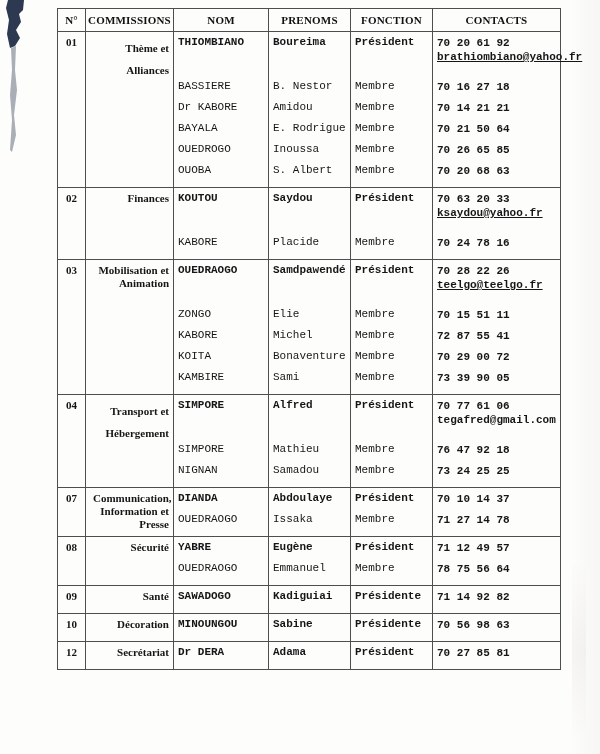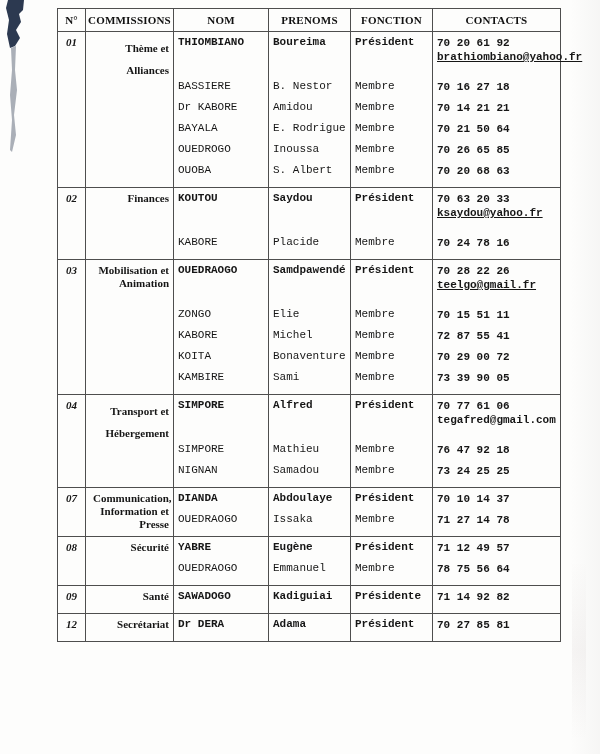--- a/index.html
+++ b/index.html
@@ -43,21 +43,20 @@
     text-align: center;
     font-weight: bold;
     padding: 5px 2px;
     letter-spacing: 0.2px;
     color: #111;
   }
   td.c-num {
     text-align: center;
     font-weight: bold;
     padding-top: 4px;
-    font-style: italic;
   }
   td.c-comm {
     font-weight: bold;
     white-space: pre-line;
     line-height: 13px;
     padding-top: 4px;
     padding-left: 7px;
     text-align: right;
   }
   td.c-comm.wide-gap { line-height: 22px; padding-top: 5px; }
@@ -204,21 +203,21 @@
           <td class="c-data">
             <div class="m-line m-lead-email lead">Président</div>
             <div class="m-line">Membre</div>
             <div class="m-line">Membre</div>
             <div class="m-line">Membre</div>
             <div class="m-line">Membre</div>
           </td>
           <td class="c-data">
             <div class="m-line m-lead-email">
               <div class="phone">70 28 22 26</div>
-              <div class="email u">teelgo@gmail.fr</div>
+              <div class="email u">teelgo@teelgo.fr</div>
             </div>
             <div class="m-line">
               <div class="phone">70 15 51 11</div>
             </div>
             <div class="m-line">
               <div class="phone">72 87 55 41</div>
             </div>
             <div class="m-line">
               <div class="phone">70 29 00 72</div>
             </div>
@@ -321,20 +320,38 @@
           <td class="c-data">
             <div class="m-line lead">Présidente</div>
           </td>
           <td class="c-data">
             <div class="m-line">
               <div class="phone">71 14 92 82</div>
             </div>
           </td>
         </tr>
         <tr>
+          <td class="c-num">10</td>
+          <td class="c-comm">Décoration</td>
+          <td class="c-data">
+            <div class="m-line lead">MINOUNGOU</div>
+          </td>
+          <td class="c-data">
+            <div class="m-line lead">Sabine</div>
+          </td>
+          <td class="c-data">
+            <div class="m-line lead">Présidente</div>
+          </td>
+          <td class="c-data">
+            <div class="m-line">
+              <div class="phone">70 56 98 63</div>
+            </div>
+          </td>
+        </tr>
+        <tr>
           <td class="c-num">12</td>
           <td class="c-comm">Secrétariat</td>
           <td class="c-data">
             <div class="m-line lead">Dr DERA</div>
           </td>
           <td class="c-data">
             <div class="m-line lead">Adama</div>
           </td>
           <td class="c-data">
             <div class="m-line lead">Président</div>

